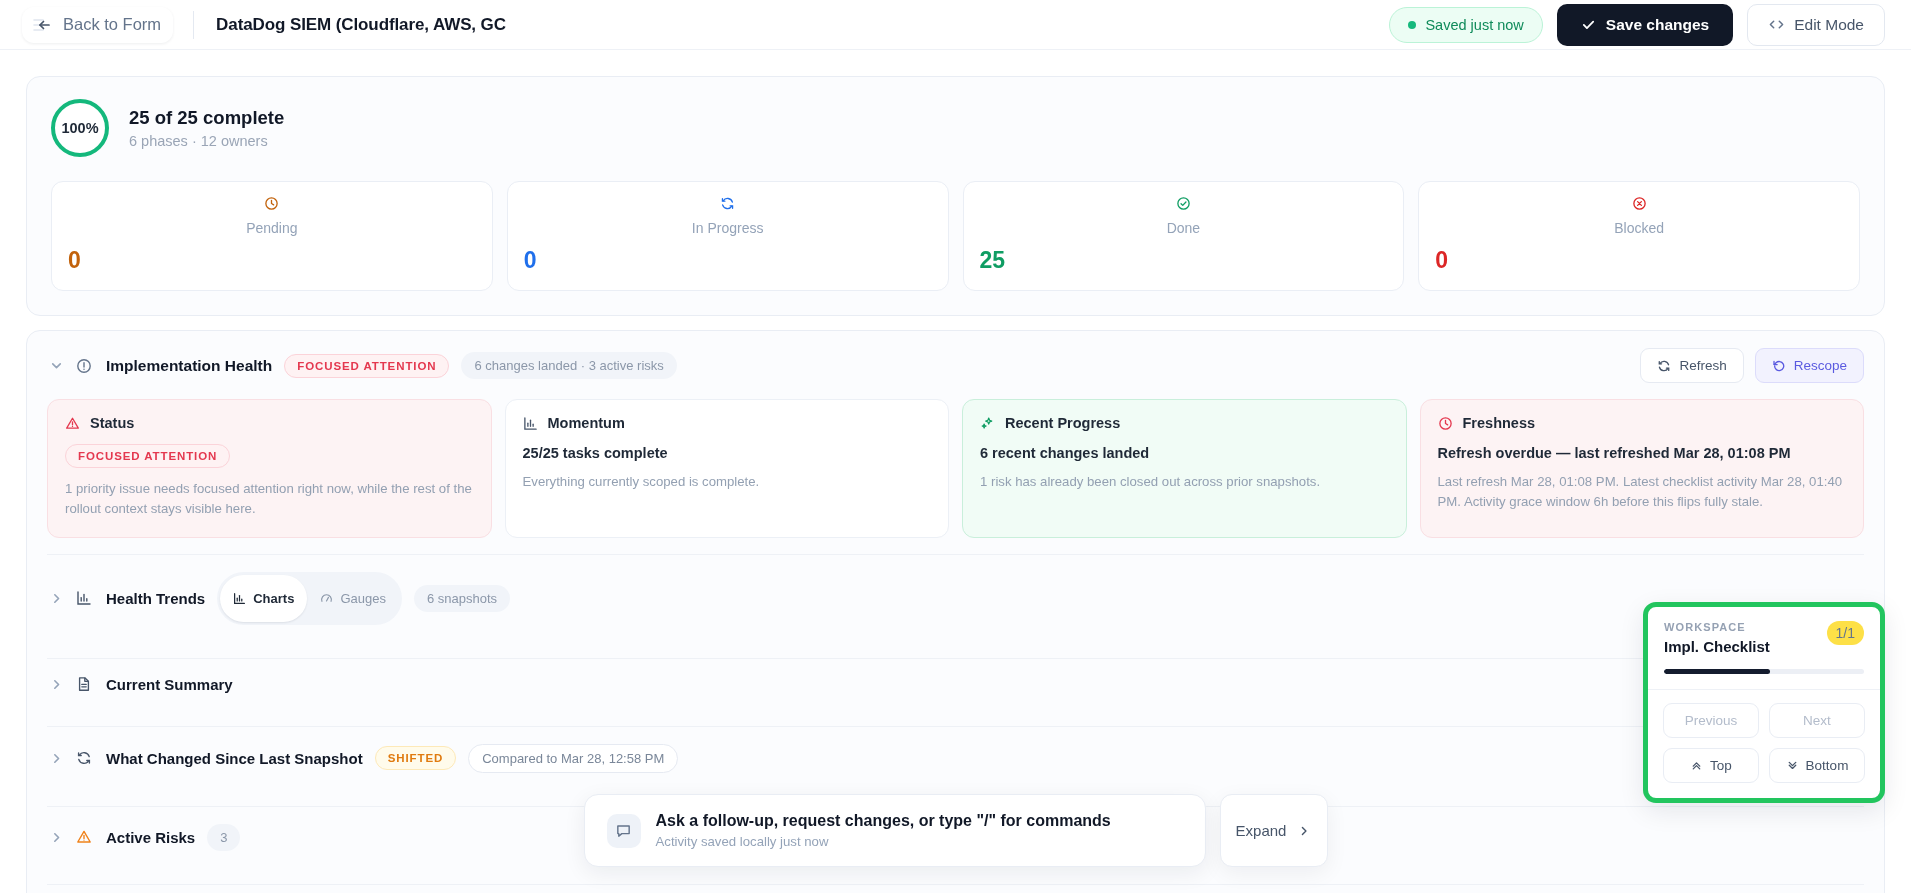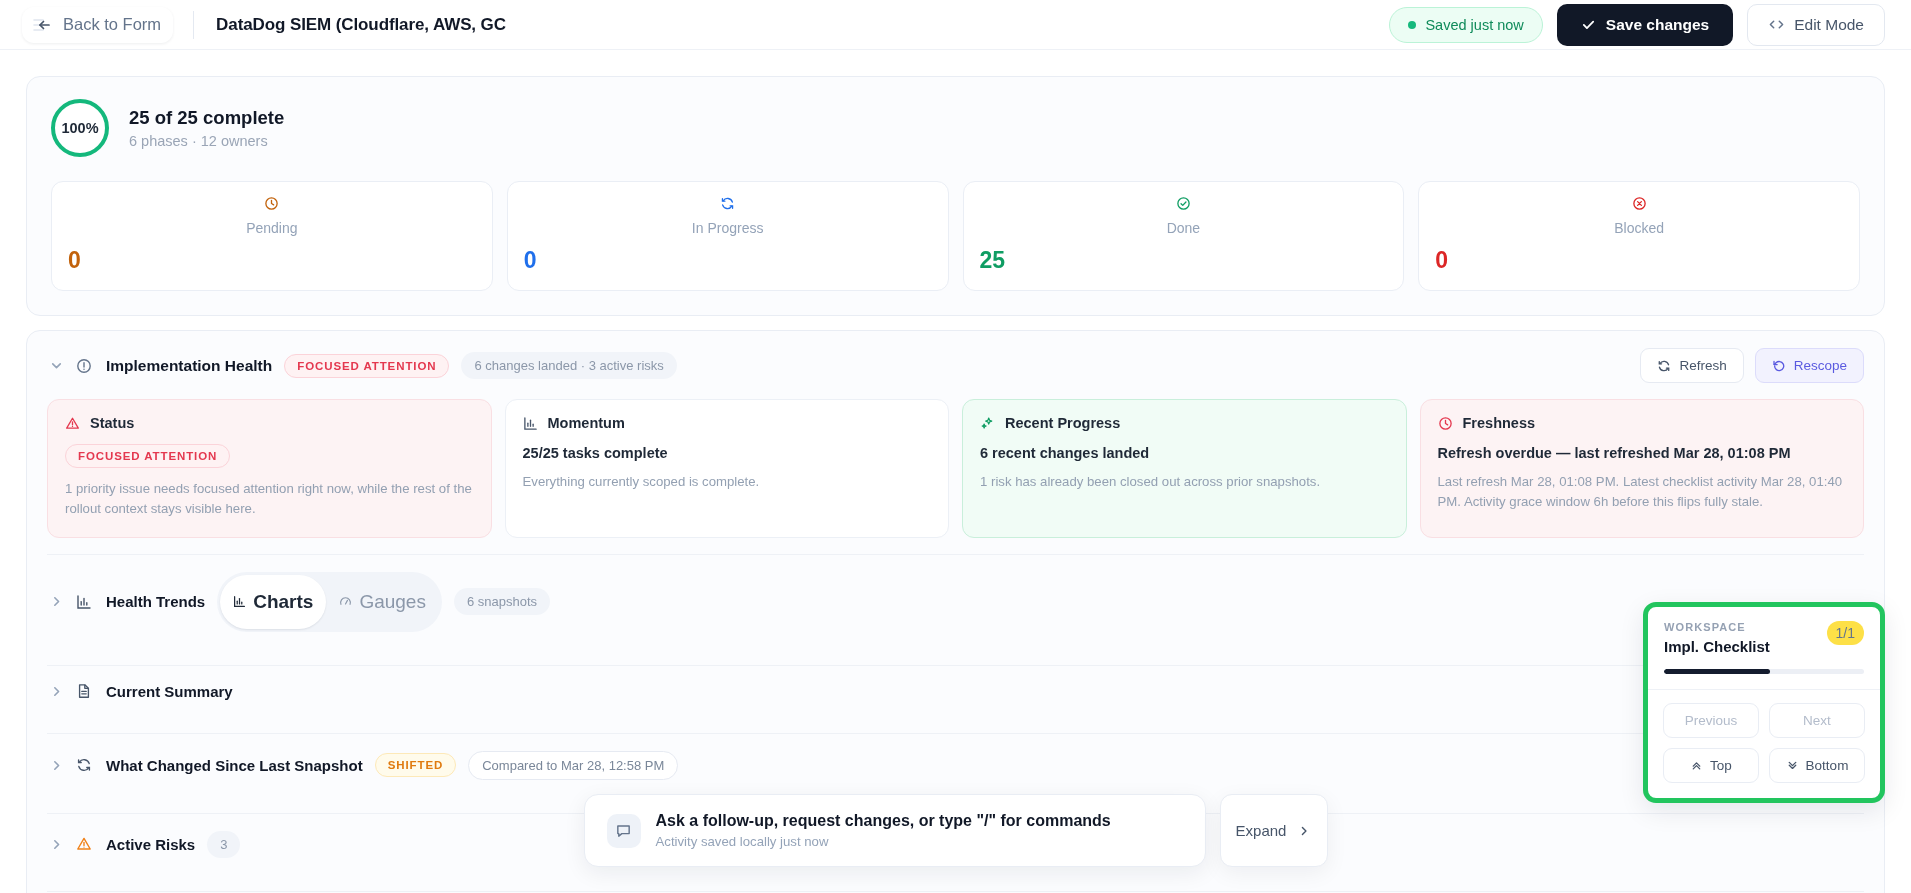--- a/index.html
+++ b/index.html
@@ -139,21 +139,21 @@
     padding: 17px 20px 17px 22px;
     cursor: pointer;
   }
   .acc-title { font-size: 15px; font-weight: bold; color: #111827; margin-left: 2px; }
   .seg {
     display: flex; align-items: center;
     background: #f1f4f9; border-radius: 999px; padding: 3px;
   }
   .seg-item {
     display: flex; align-items: center; gap: 7px;
-    font-size: 19px; color: #8b97a9;
+    font-size: 13px; color: #8b97a9;
     padding: 16px 13px; border-radius: 999px; cursor: pointer;
   }
   .seg-item.on { background: #fff; color: #1f2937; font-weight: bold; box-shadow: 0 1px 2px rgba(15,23,42,.09); }
 
   
   .ws-panel {
     position: absolute; right: 26px; bottom: 90px; width: 242px;
     background: #fff; border: 5px solid #22c55e; border-radius: 13px;
     box-shadow: 0 8px 26px rgba(15,23,42,.09);
     z-index: 25;

